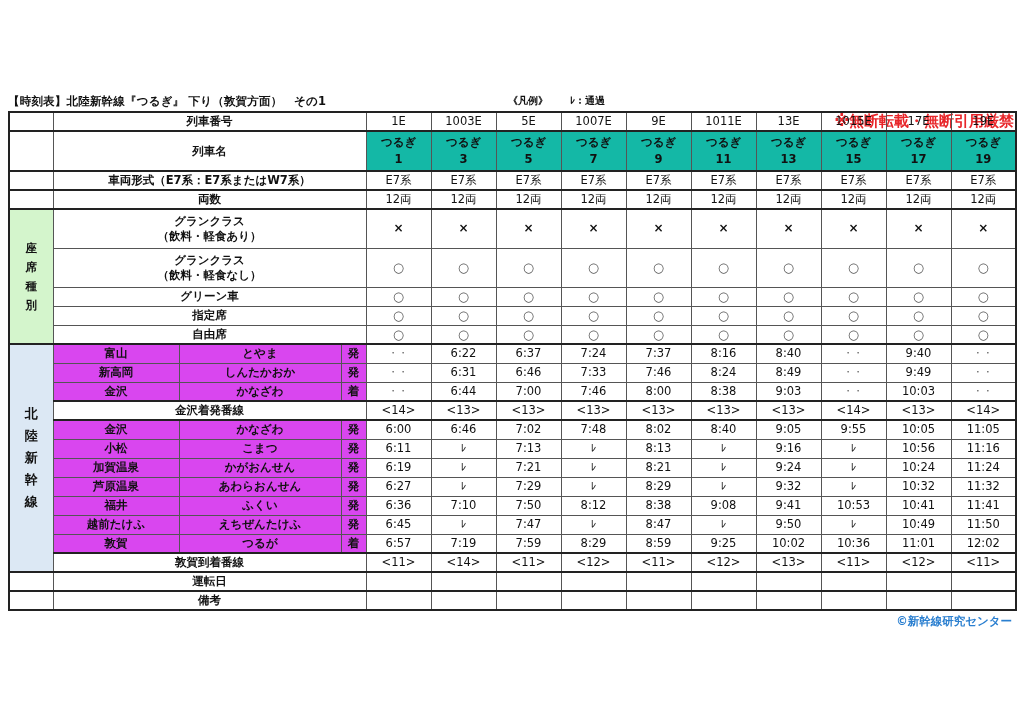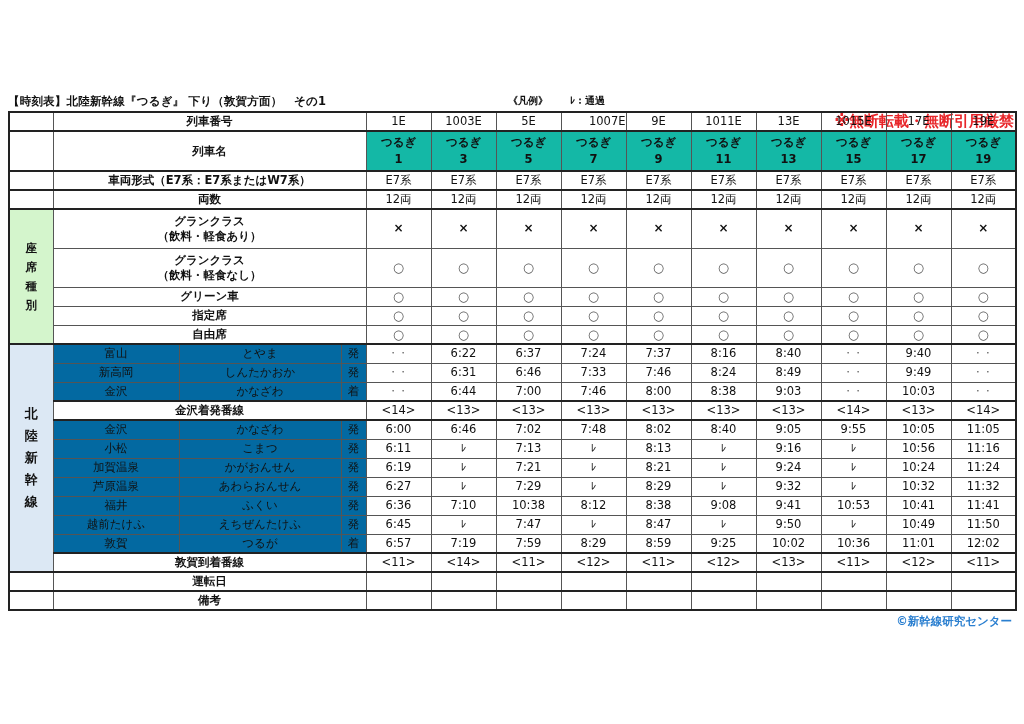--- a/index.html
+++ b/index.html
@@ -23,21 +23,21 @@
     text-align: center; vertical-align: middle;
     height: 19px; line-height: 15px;
     padding: 0;
     white-space: nowrap; overflow: hidden;
   }
   table.tt td.b { font-weight: bold; }
   .thick-top td { border-top: 2px solid #222 !important; }
   .name-cell { background: #14b8a6; font-weight: bold; line-height: 17px !important; }
   .seat-side { background: #d4f5cc; font-weight: bold; line-height: 19px !important; }
   .line-side { background: #dce8f4; font-weight: bold; font-size: 13px; line-height: 22px !important; }
-  .st { background: #0369a1; font-weight: normal; }
+  .st { background: #d946ef; font-weight: bold; }
   .sym-x { font-weight: bold; font-size: 12px; }
   .sym-o { font-size: 13px; color: #555; }
   .pass { font-size: 11px; }
   .dots { color: #444; letter-spacing: 1px; font-size: 9px; }
   .tall-2 { height: 39px !important; }
   .tall-name { height: 40px !important; }
   td.outer-l { border-left: 2px solid #222 !important; }
   td.outer-r { border-right: 2px solid #222 !important; }
 </style>
 </head>
@@ -64,21 +64,21 @@
       <col style="width:65px">
       <col style="width:65px">
   </colgroup>
   <tbody id="tbody">
       <tr>
         <td class="outer-l" style="border-top: 2px solid rgb(34, 34, 34);"></td>
         <td class="b" colspan="3" style="border-top: 2px solid rgb(34, 34, 34);">列車番号</td>
         <td style="border-top: 2px solid rgb(34, 34, 34);">1E</td>
         <td style="border-top: 2px solid rgb(34, 34, 34);">1003E</td>
         <td style="border-top: 2px solid rgb(34, 34, 34);">5E</td>
-        <td style="border-top: 2px solid rgb(34, 34, 34); text-align: right;">1007E</td>
+        <td style="border-top: 2px solid rgb(34, 34, 34);">1007E</td>
         <td style="border-top: 2px solid rgb(34, 34, 34);">9E</td>
         <td style="border-top: 2px solid rgb(34, 34, 34);">1011E</td>
         <td style="border-top: 2px solid rgb(34, 34, 34);">13E</td>
         <td style="border-top: 2px solid rgb(34, 34, 34);">1015E</td>
         <td style="border-top: 2px solid rgb(34, 34, 34);">17E</td>
         <td class="outer-r" style="border-top: 2px solid rgb(34, 34, 34);">19E</td>
       </tr>
       <tr class="thick-top">
         <td class="outer-l tall-name"></td>
         <td class="b" colspan="3">列車名</td>
@@ -358,21 +358,21 @@
         <td class="pass">ﾚ</td>
         <td>10:32</td>
         <td class=" outer-r">11:32</td>
       </tr>
       <tr>
         <td class="st">福井</td>
         <td class="st">ふくい</td>
         <td class="st">発</td>
         <td>6:36</td>
         <td>7:10</td>
-        <td>10:38</td>
+        <td>7:50</td>
         <td>8:12</td>
         <td>8:38</td>
         <td>9:08</td>
         <td>9:41</td>
         <td>10:53</td>
         <td>10:41</td>
         <td class=" outer-r">11:41</td>
       </tr>
       <tr>
         <td class="st">越前たけふ</td>

